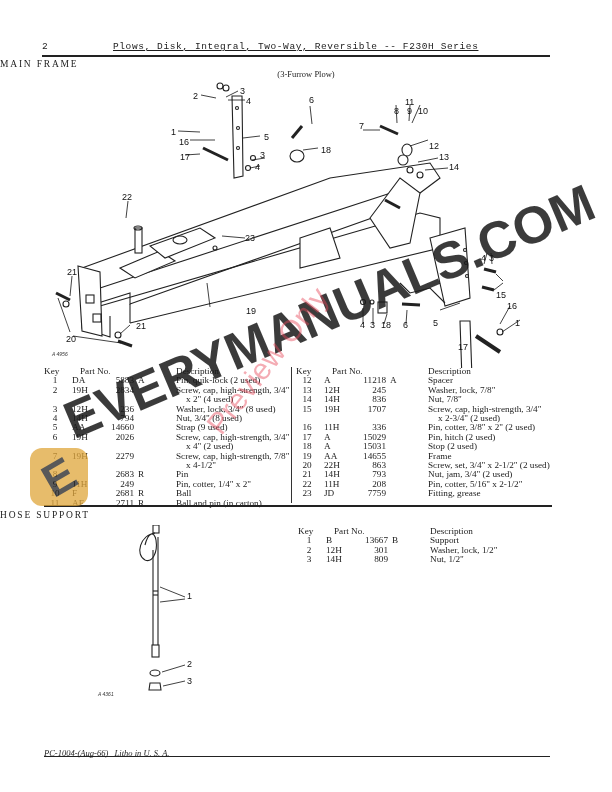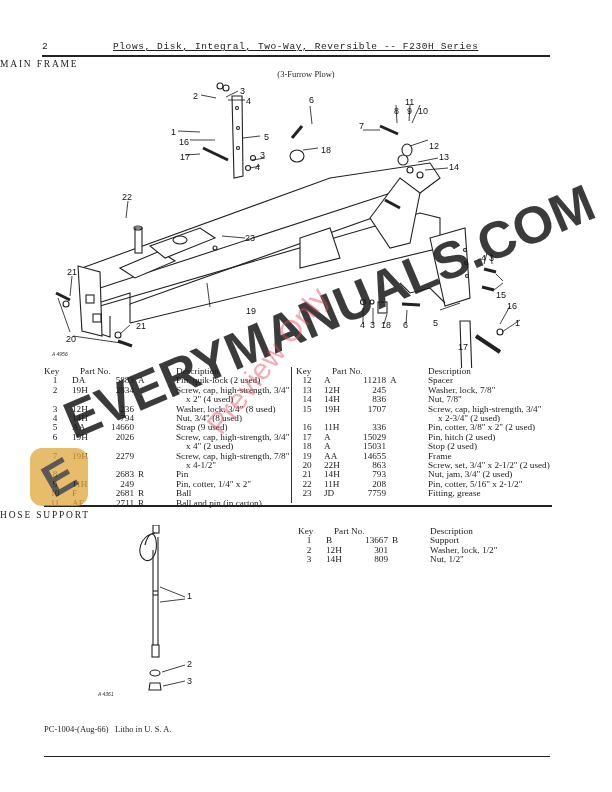--- a/index.html
+++ b/index.html
@@ -444,19 +444,19 @@
         <td class="k">3</td>
         <td class="pfx">14H</td>
         <td class="num">809</td>
         <td class="sfx"></td>
         <td class="desc">Nut, 1/2"</td>
       </tr>
     </tbody>
 </table>
 
 <div class="rule" style="left:44px; top:756px; width:506px; height:1px;"></div>
-<div class="abs footer" style="left:44px; top:724px; white-space:pre;">PC-1004-(Aug-66)   Litho in U. S. A.</div>
+<div class="abs footer" style="left:44px; top:748px; white-space:pre;font-style:italic;">PC-1004-(Aug-66)   Litho in U. S. A.</div>
 
 <div class="wm" style="left:30px; top:448px; width:58px; height:58px; border-radius:12px; background:#e0a63a; opacity:0.75;">
   <span style="display:block; font-family:'Liberation Sans',sans-serif; font-weight:bold; font-size:46px; color:#222; text-align:center; line-height:58px; transform:rotate(-30deg);">E</span>
 </div>
 <div class="wm" style="left:55px; top:395px; transform:rotate(-23deg); transform-origin:left top; font-family:'Liberation Sans',sans-serif; font-weight:bold; font-size:52px; color:#1a1a1a; opacity:0.85; white-space:nowrap;">EVERYMANUALS.COM</div>
 <div class="wm" style="left:200px; top:420px; transform:rotate(-52deg); transform-origin:left top; font-family:'Liberation Sans',sans-serif; font-size:30px; color:#e8485a; opacity:0.45; white-space:nowrap;">Preview Only</div>
 
 </body></html>

